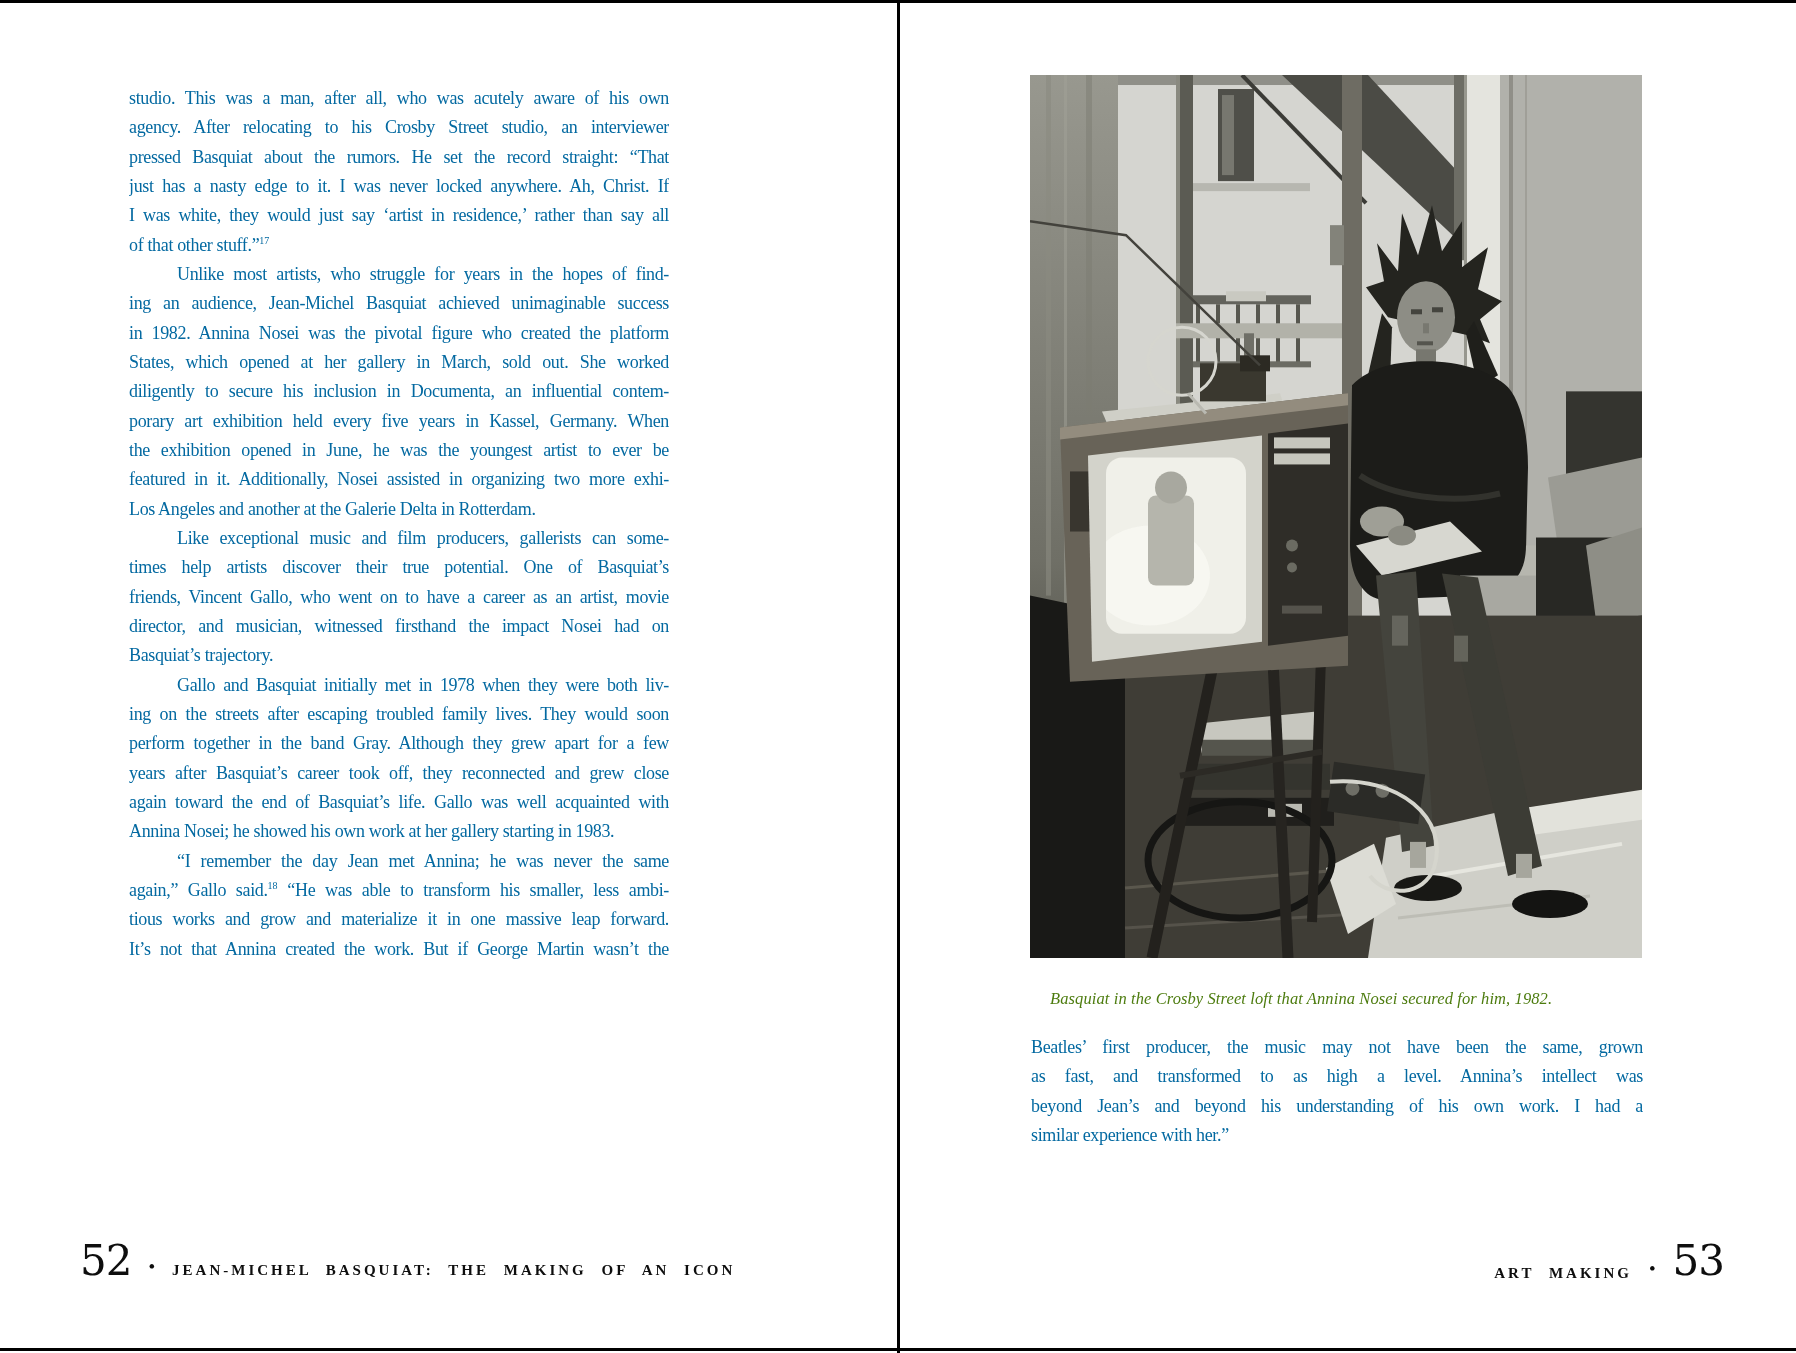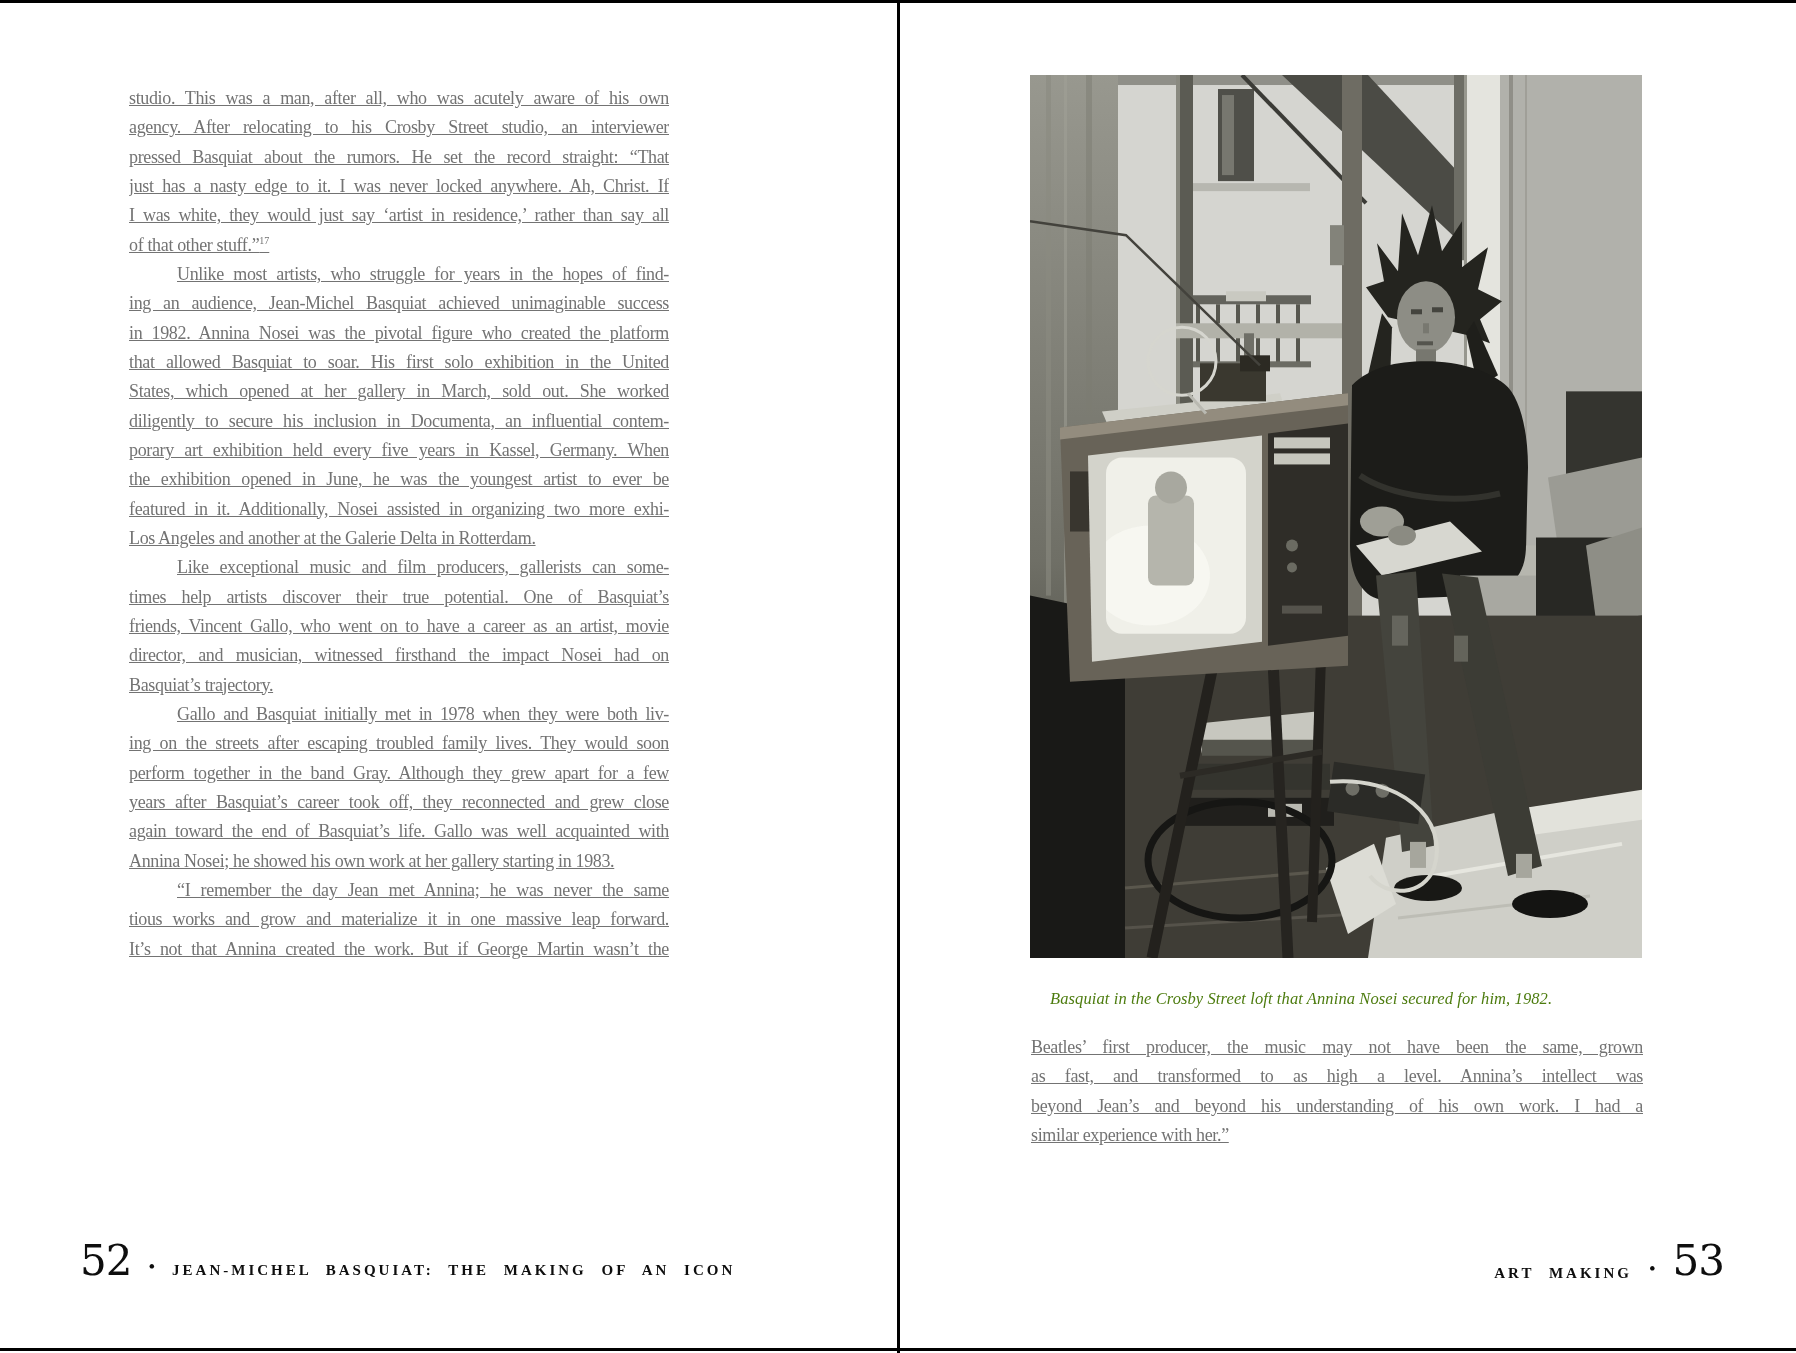--- a/index.html
+++ b/index.html
@@ -4,21 +4,21 @@
 <style>
   html,body{margin:0;padding:0;background:#ffffff;}
   body{width:1796px;height:1353px;position:relative;overflow:hidden;
        font-family:"Liberation Serif","DejaVu Serif",serif;color:#1d1d1d;}
   .spread{position:absolute;inset:0;background:#ffffff;}
   .rule{position:absolute;background:#000;}
   .rule-top{left:0;top:0;width:1796px;height:3px;}
   .rule-bottom{left:0;top:1348px;width:1796px;height:3px;}
   .rule-divider{left:897px;top:0;width:3px;height:1353px;}
 
-  .text-col{position:absolute;font-size:18px;letter-spacing:-0.35px;color:#737373;text-decoration:underline;}
+  .text-col{position:absolute;font-size:18px;letter-spacing:-0.35px;color:#0369a1;}
   .text-col-left{left:129px;top:84px;width:540px;}
   .text-col-right{left:1031px;top:1033px;width:612px;}
   .tline{height:29.34px;line-height:29.34px;text-align:justify;text-align-last:justify;
          overflow:hidden;white-space:normal;}
   .tline.para-end{text-align-last:left;}
   .tline.indent{text-indent:48px;}
   sup{font-size:10px;vertical-align:super;line-height:0;letter-spacing:0;}
 
   .photo-frame{position:absolute;left:1030px;top:75px;width:612px;height:883px;overflow:hidden;}
   .photo-frame svg{display:block;width:100%;height:100%;}
@@ -48,39 +48,39 @@
     <div class="text-col text-col-left">
         <div class="tline">studio. This was a man, after all, who was acutely aware of his own</div>
         <div class="tline">agency. After relocating to his Crosby Street studio, an interviewer</div>
         <div class="tline">pressed Basquiat about the rumors. He set the record straight: “That</div>
         <div class="tline">just has a nasty edge to it. I was never locked anywhere. Ah, Christ. If</div>
         <div class="tline">I was white, they would just say ‘artist in residence,’ rather than say all</div>
         <div class="tline para-end">of that other stuff.”<sup>17</sup></div>
         <div class="tline indent">Unlike most artists, who struggle for years in the hopes of find-</div>
         <div class="tline">ing an audience, Jean-Michel Basquiat achieved unimaginable success</div>
         <div class="tline">in 1982. Annina Nosei was the pivotal figure who created the platform</div>
-        <div class="tline">that allowed Basquiat to soar. His first solo exhibition in the United</div>
         <div class="tline">States, which opened at her gallery in March, sold out. She worked</div>
         <div class="tline">diligently to secure his inclusion in Documenta, an influential contem-</div>
         <div class="tline">porary art exhibition held every five years in Kassel, Germany. When</div>
         <div class="tline">the exhibition opened in June, he was the youngest artist to ever be</div>
         <div class="tline">featured in it. Additionally, Nosei assisted in organizing two more exhi-</div>
         <div class="tline para-end">Los Angeles and another at the Galerie Delta in Rotterdam.</div>
         <div class="tline indent">Like exceptional music and film producers, gallerists can some-</div>
         <div class="tline">times help artists discover their true potential. One of Basquiat’s</div>
         <div class="tline">friends, Vincent Gallo, who went on to have a career as an artist, movie</div>
         <div class="tline">director, and musician, witnessed firsthand the impact Nosei had on</div>
         <div class="tline para-end">Basquiat’s trajectory.</div>
         <div class="tline indent">Gallo and Basquiat initially met in 1978 when they were both liv-</div>
         <div class="tline">ing on the streets after escaping troubled family lives. They would soon</div>
         <div class="tline">perform together in the band Gray. Although they grew apart for a few</div>
         <div class="tline">years after Basquiat’s career took off, they reconnected and grew close</div>
         <div class="tline">again toward the end of Basquiat’s life. Gallo was well acquainted with</div>
         <div class="tline para-end">Annina Nosei; he showed his own work at her gallery starting in 1983.</div>
         <div class="tline indent">“I remember the day Jean met Annina; he was never the same</div>
+        <div class="tline">again,” Gallo said.<sup>18</sup> “He was able to transform his smaller, less ambi-</div>
         <div class="tline">tious works and grow and materialize it in one massive leap forward.</div>
         <div class="tline">It’s not that Annina created the work. But if George Martin wasn’t the</div>
       </div>
 
     <div class="footer footer-left">
       <span class="pagenum">52</span>
       <span class="bullet">•</span>
       <span class="running-head">JEAN-MICHEL BASQUIAT: THE MAKING OF AN ICON</span>
     </div>
   </div>

